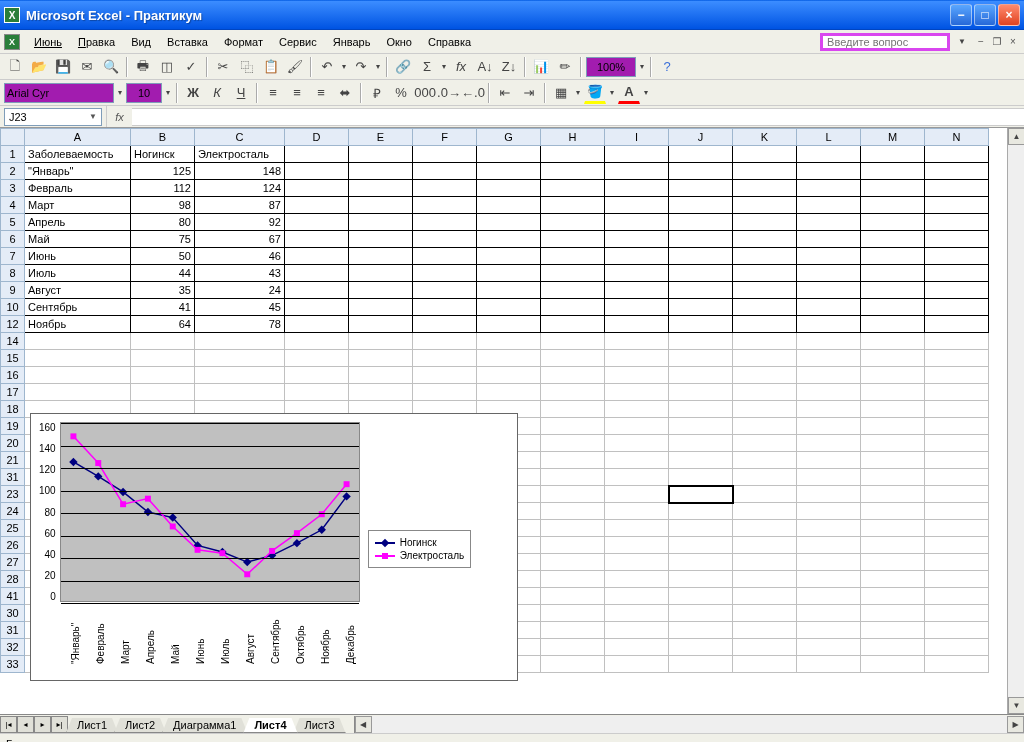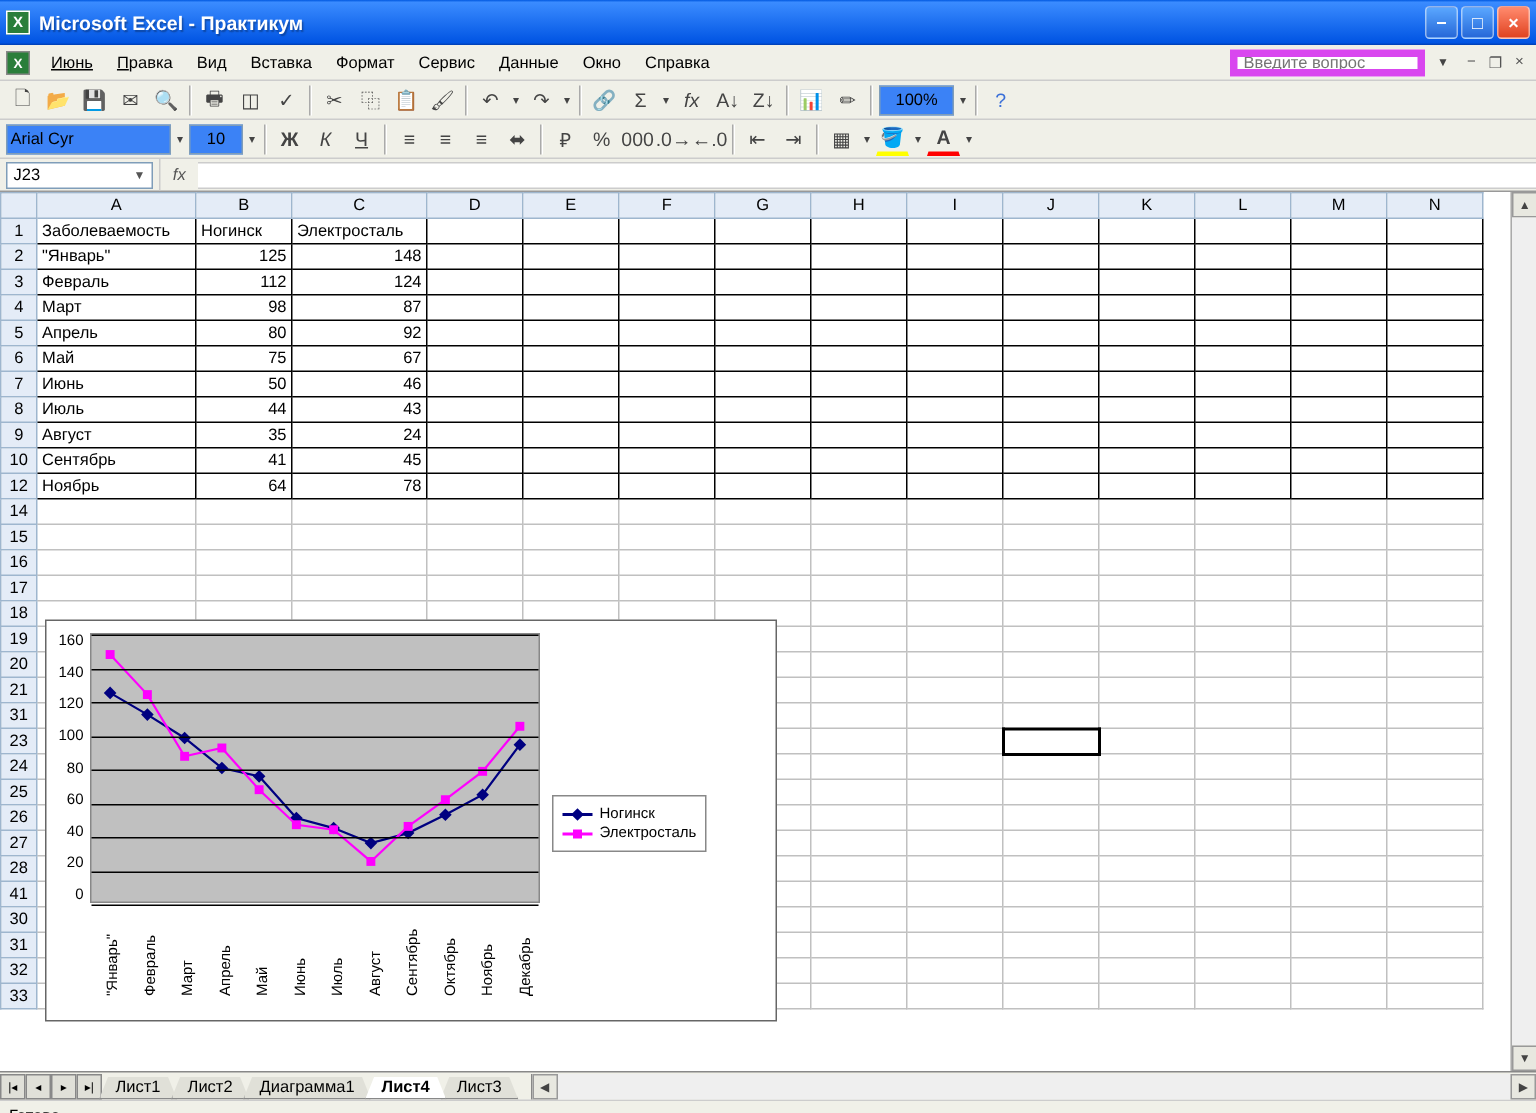--- a/index.html
+++ b/index.html
@@ -13,29 +13,29 @@
 .winbtn { width: 22px; height: 22px; border-radius: 3px; display: flex; align-items: center; justify-content: center; color: white; font-weight: bold; font-size: 12px; border: 1px solid rgba(255,255,255,.5);}
 .winbtn.min, .winbtn.max { background: linear-gradient(to bottom,#5aa7ff,#2668d8); }
 .winbtn.close { background: linear-gradient(to bottom,#ff8a6d,#e04321); }
 
 
 .menubar { background: #f0f0e8; height: 24px; display: flex; align-items: center; padding: 0 4px; border-bottom: 1px solid #ccc; position:relative;}
 .menubar .xl-icon { width:16px; height:16px; background:#2a7e3a; border:1px solid #888; margin-right:6px; display:flex;align-items:center;justify-content:center;color:white;font-size:9px;font-weight:bold;}
 .menu-item { padding: 3px 8px; cursor: default; }
 .menu-item u { text-decoration: underline; }
 .help-box { margin-left: auto; display:flex; align-items:center; gap:6px;}
-.help-input { width:130px; height:18px; font-size:11px; border:5px solid #d946ef; padding:0 4px; color:#999;}
+.help-input { width:130px; height:18px; font-size:11px; border:3px solid #d946ef; padding:0 4px; color:#999;}
 .mdi-btns { display:flex; gap:2px; color:#555; font-size:10px;}
 .mdi-btn { width:14px; height:14px; display:flex;align-items:center;justify-content:center; cursor:default;}
 
 
 .toolbar { background: #f0f0e8; height: 26px; display: flex; align-items: center; padding: 2px 4px; gap: 2px; border-bottom: 1px solid #ccc; }
 .tb-btn { width: 22px; height: 22px; display: flex; align-items: center; justify-content: center; cursor: default; font-size: 13px; color:#444; border:1px solid transparent;}
 .tb-sep { width: 2px; height: 20px; border-left: 1px solid #aaa; border-right:1px solid #fff; margin: 0 2px; }
-.tb-combo { height: 20px; font-size: 11px; border: 1px solid #7f9db9; background: #3b82f6; padding: 0 2px; }
+.tb-combo { height: 20px; font-size: 11px; border: 1px solid #7f9db9; background: #a21caf; padding: 0 2px; }
 .fontname { width: 110px; }
 .fontsize { width: 36px; text-align:center;}
 .zoom { width: 50px; text-align:center;}
 .tb-dd { font-size:8px; padding:0 2px; color:#444;}
 
 
 .formulabar { background: #f0f0e8; height: 22px; display: flex; align-items: center; border-bottom: 1px solid #999; }
 .namebox { width: 98px; height: 18px; border: 1px solid #7f9db9; background: white; margin: 0 4px; padding: 0 4px; font-size: 11px; display:flex; align-items:center; justify-content:space-between;}
 .namebox .dd { font-size:8px; color:#555;}
 .fx-label { width: 26px; text-align: center; font-style: italic; color: #555; border-left:1px solid #ccc; height:100%; display:flex;align-items:center;justify-content:center;}
@@ -105,21 +105,21 @@
 </div>
 
 <div class="menubar">
   <div class="xl-icon">X</div>
   <div class="menu-item"><u>Июнь</u></div>
   <div class="menu-item"><u>П</u><span>равка</span></div>
   <div class="menu-item"><span>Вид</span></div>
   <div class="menu-item"><span>Вставка</span></div>
   <div class="menu-item"><span>Формат</span></div>
   <div class="menu-item"><span>Сервис</span></div>
-  <div class="menu-item"><span>Данные</span></div>
+  <div class="menu-item"><span>Январь</span></div>
   <div class="menu-item"><span>Окно</span></div>
   <div class="menu-item"><span>Справка</span></div>
   <div class="help-box">
     <input class="help-input" placeholder="Введите вопрос" style="">
     <span class="tb-dd">▼</span>
     <div class="mdi-btns">
       <div class="mdi-btn">−</div>
       <div class="mdi-btn">❐</div>
       <div class="mdi-btn">×</div>
     </div>

